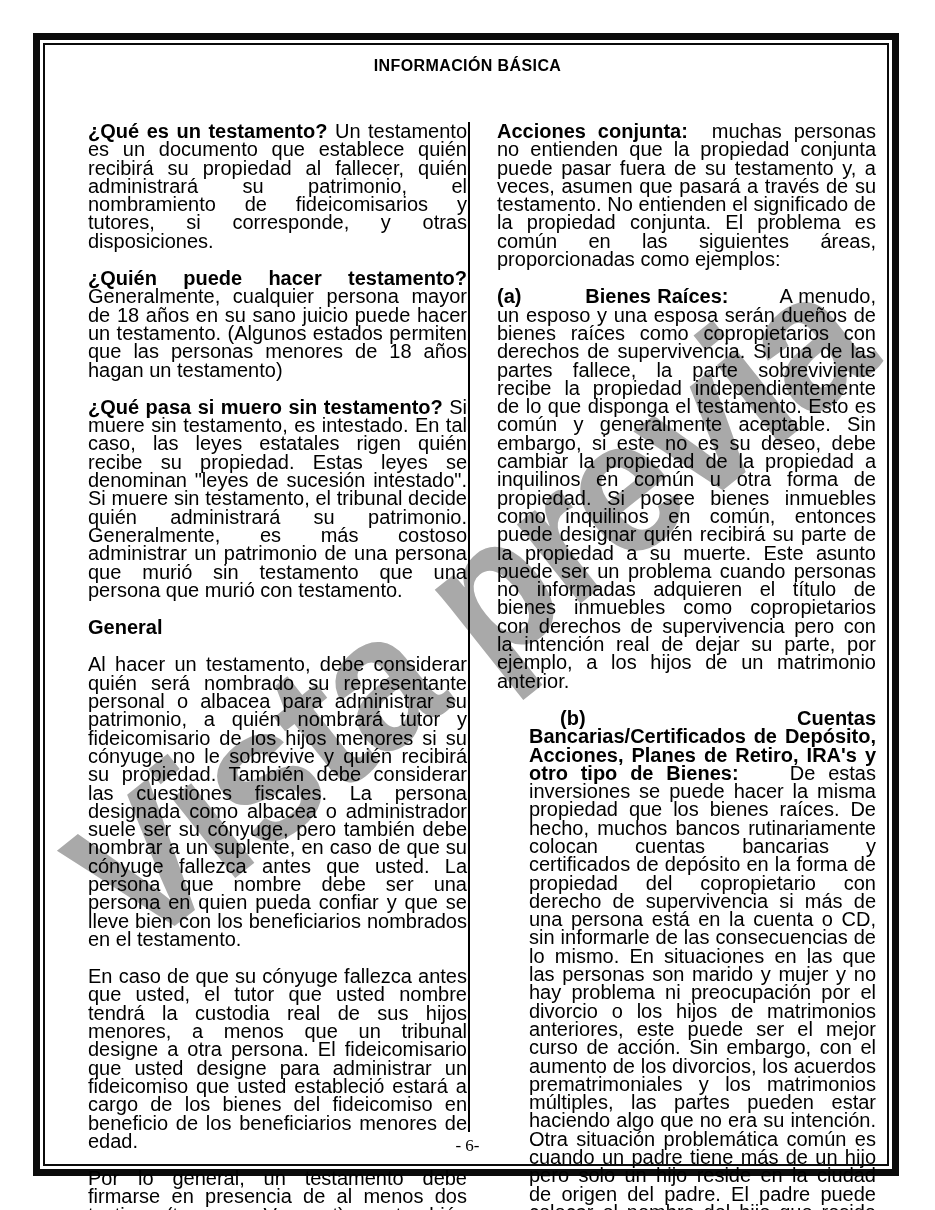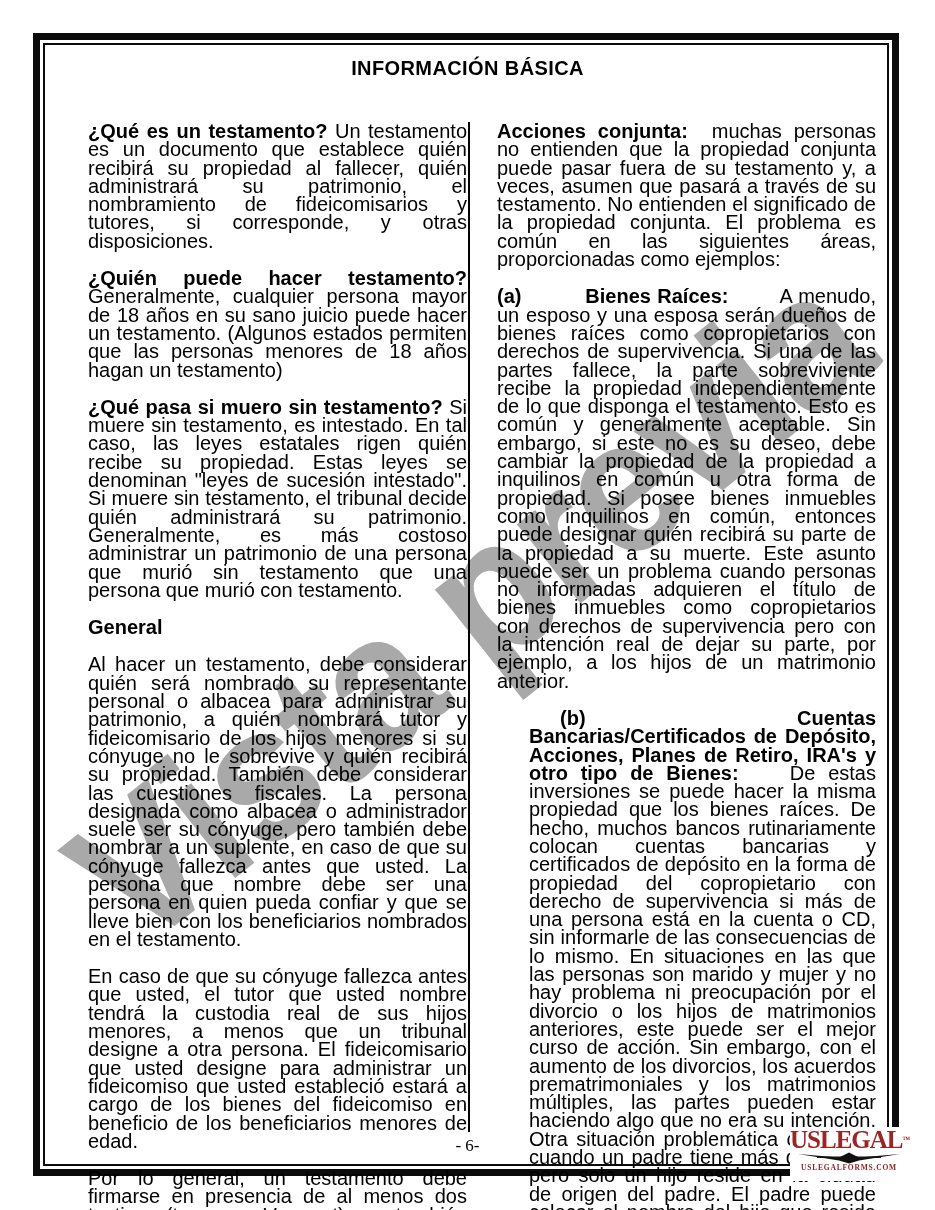--- a/index.html
+++ b/index.html
@@ -10,21 +10,21 @@
   .border-outer{
     position:absolute;left:33px;top:33px;width:866px;height:1143px;
     border:7px solid #0b0b0b;box-sizing:border-box;z-index:1;
   }
   .border-inner{
     position:absolute;left:3px;top:3px;right:3px;bottom:3px;
     border:2px solid #0b0b0b;
   }
   .doc-title{
     position:absolute;left:0;right:0;top:57px;text-align:center;
-    font-size:20px;font-weight:bold;letter-spacing:.4px;z-index:2;
+    font-size:16px;font-weight:bold;letter-spacing:.4px;z-index:2;
   }
   .watermark{
     position:absolute;left:468px;top:608px;z-index:1;
     transform:translate(-50%,-50%) rotate(-38.5deg) scaleY(1.08);
     font-size:178px;font-weight:800;color:#a9a9a9;white-space:nowrap;
     letter-spacing:-4px;pointer-events:none;
   }
   .column{
     position:absolute;top:122px;width:379px;z-index:2;
     font-size:20px;line-height:18.3px;
@@ -82,22 +82,14 @@
       <p class="para">Por lo general, un testamento debe firmarse en presencia de al menos dos testigos (tres para Vermont) que también firmen el testamento. Un notario público también deberá firmar si el testamento contiene una declaración jurada de autocomprobación. En general, una declaración jurada de autocomprobación permite que el testamento sea admitido a legalización sin otra evidencia de ejecución.</p>
     </div>
   <div class="column col-right">
       <p class="para"><b>Acciones conjunta:</b>&nbsp;&nbsp;muchas personas no entienden que la propiedad conjunta puede pasar fuera de su testamento y, a veces, asumen que pasará a través de su testamento. No entienden el significado de la propiedad conjunta. El problema es común en las siguientes áreas, proporcionadas como ejemplos:</p>
       <p class="para"><b>(a)&nbsp;&nbsp;&nbsp;&nbsp;&nbsp;&nbsp;&nbsp;&nbsp;&nbsp;&nbsp;Bienes Raíces:</b>&nbsp;&nbsp;&nbsp;&nbsp;&nbsp;&nbsp;&nbsp;&nbsp;A menudo, un esposo y una esposa serán dueños de bienes raíces como copropietarios con derechos de supervivencia. Si una de las partes fallece, la parte sobreviviente recibe la propiedad independientemente de lo que disponga el testamento. Esto es común y generalmente aceptable. Sin embargo, si este no es su deseo, debe cambiar la propiedad de la propiedad a inquilinos en común u otra forma de propiedad. Si posee bienes inmuebles como inquilinos en común, entonces puede designar quién recibirá su parte de la propiedad a su muerte. Este asunto puede ser un problema cuando personas no informadas adquieren el título de bienes inmuebles como copropietarios con derechos de supervivencia pero con la intención real de dejar su parte, por ejemplo, a los hijos de un matrimonio anterior.</p>
       <p class="para indent"><b>(b) Cuentas Bancarias/Certificados de Depósito, Acciones, Planes de Retiro, IRA's y otro tipo de Bienes:</b>&nbsp;&nbsp;&nbsp;&nbsp;De estas inversiones se puede hacer la misma propiedad que los bienes raíces. De hecho, muchos bancos rutinariamente colocan cuentas bancarias y certificados de depósito en la forma de propiedad del copropietario con derecho de supervivencia si más de una persona está en la cuenta o CD, sin informarle de las consecuencias de lo mismo. En situaciones en las que las personas son marido y mujer y no hay problema ni preocupación por el divorcio o los hijos de matrimonios anteriores, este puede ser el mejor curso de acción. Sin embargo, con el aumento de los divorcios, los acuerdos prematrimoniales y los matrimonios múltiples, las partes pueden estar haciendo algo que no era su intención. Otra situación problemática común es cuando un padre tiene más de un hijo pero solo un hijo reside en la ciudad de origen del padre. El padre puede colocar el nombre del hijo que reside allí en todas las cuentas, certificados de depósito y otras inversiones por razones de conveniencia y establecer una situación de copropietario con derecho de sobrevivencia sin darse cuenta de que solo ese hijo tendrá derecho a esos bienes a la muerte del padre. En pocas palabras, debe tener en cuenta cuando adquiere un activo o inversión exactamente cómo se titula.</p>
     </div>
 
   <div class="footer-num">- 6-</div>
 
-  <div class="logo">
-    <span class="logo-word"><span>USLEGAL</span><span class="logo-tm">™</span></span>
-    <svg class="logo-eagle" width="104" height="13" viewBox="0 0 104 13">
-      <path d="M1 3 L42 6.5 L52 1.5 L62 6.5 L103 3 L62 9.5 L52 12.5 L42 9.5 Z" fill="#111"></path>
-      <rect x="20" y="5.5" width="64" height="1.4" fill="#111"></rect>
-    </svg>
-    <div class="logo-site">USLEGALFORMS.COM</div>
-  </div>
 
 </div>
 
 </body></html>

